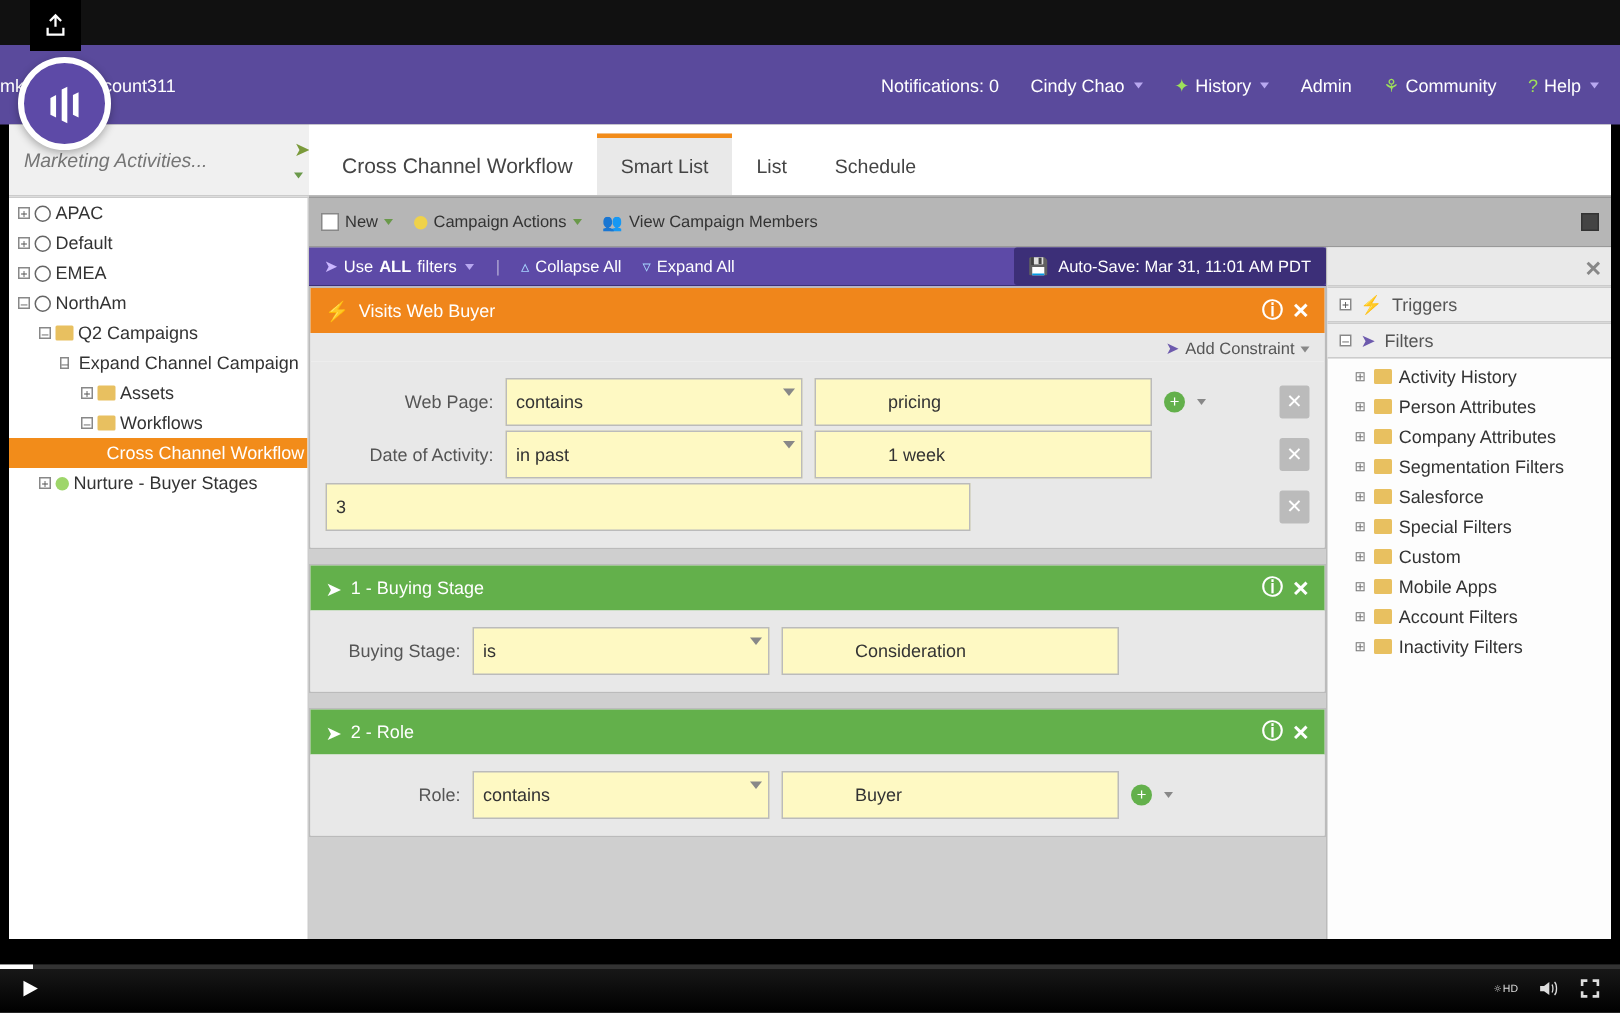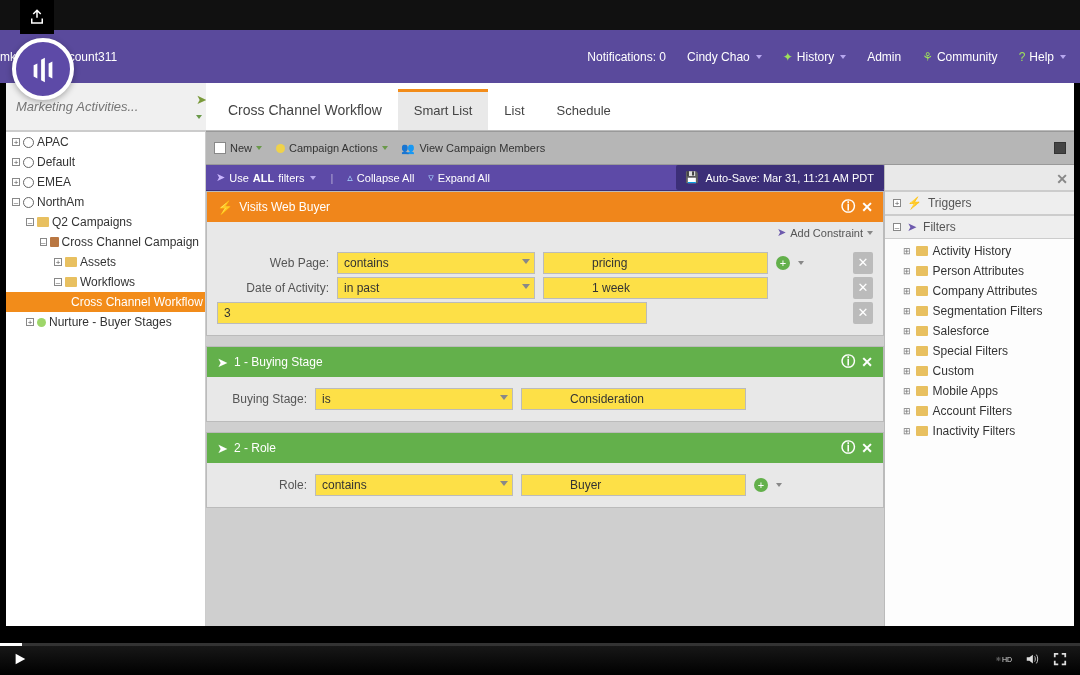--- a/index.html
+++ b/index.html
@@ -50,21 +50,21 @@
   .card-head { height:30px; display:flex; align-items:center; padding:0 10px; color:#fff; font-size:12px; gap:6px; }
   .card-head.orange { background:#f0861b; }
   .card-head.green { background:#63b04b; }
   .card-head .grow { flex:1; }
   .head-icon { font-size:14px; cursor:pointer; font-weight:bold; }
   .card-body { background:#e8e8e8; padding:8px 10px; }
   .constraint-row { display:flex; justify-content:flex-end; padding:4px 10px 2px; font-size:11px; color:#555; background:#e8e8e8; }
   .addc { display:flex; align-items:center; gap:4px; cursor:pointer; }
   .frow { display:flex; align-items:center; gap:8px; margin:3px 0; font-size:12px; }
   .frow label { width:112px; text-align:right; color:#555; }
-  .sel-box { height:22px; background:#fde047; border:1px solid #bbb; padding:0 6px; display:flex; align-items:center; position:relative; }
+  .sel-box { height:32px; background:#fef9c3; border:1px solid #bbb; padding:0 6px; display:flex; align-items:center; position:relative; }
   .sel-box.w1 { width:198px; } .sel-box.w2 { width:225px;padding-left:48px; } .sel-box.w3 { width:430px; }
   .sel-box .dd { position:absolute; right:4px; top:6px; width:0; height:0; border-left:4px solid transparent; border-right:4px solid transparent; border-top:5px solid #888; }
   .plus-btn { width:14px; height:14px; background:#63b04b; border-radius:50%; color:#fff; font-size:11px; line-height:14px; text-align:center; display:inline-block; }
   .x-btn { width:20px; height:22px; background:#bbb; border-radius:2px; color:#fff; font-size:13px; line-height:22px; text-align:center; display:inline-block; }
   .close-panel { position:absolute; top:6px; right:6px; font-size:14px; color:#888; cursor:pointer; font-weight:bold; }
 
   .right-panel { width:190px; background:#fdfdfd; border-left:1px solid #bbb; display:flex; flex-direction:column; font-size:12px; position:relative; }
   .rp-spacer { height:26px; background:#e9e9e9; border-bottom:1px solid #ccc; position:relative; }
   .rp-head { height:24px; background:#eee; border-top:1px solid #ccc; border-bottom:1px solid #ccc; display:flex; align-items:center; padding:0 8px; gap:6px; color:#555; }
   .rp-list { padding:2px 0; }
@@ -152,21 +152,21 @@
             <span>NorthAm</span>
           </div>
         <div class="tree-node indent-1">
             <span class="exp">–</span>
             <span class="folder"></span>
             <span>Q2 Campaigns</span>
           </div>
         <div class="tree-node indent-2">
             <span class="exp">–</span>
             <span class="folder" style="background:#b97742"></span>
-            <span>Cross Channel Campaign</span>
+            <span>Expand Channel Campaign</span>
           </div>
         <div class="tree-node indent-3">
             <span class="exp">+</span>
             <span class="folder"></span>
             <span>Assets</span>
           </div>
         <div class="tree-node indent-3">
             <span class="exp">–</span>
             <span class="folder"></span>
             <span>Workflows</span>
@@ -226,21 +226,21 @@
                 <span style="color:#a7d3ff">▵</span>
                 <span>Collapse All</span>
               </span>
             <span class="tb-btn">
                 <span style="color:#a7d3ff">▿</span>
                 <span>Expand All</span>
               </span>
             <span class="grow"></span>
             <span class="autosave">
                 <span style="margin-right:6px">💾</span>
-                <span>Auto-Save: Mar 31, 11:21 AM PDT</span>
+                <span>Auto-Save: Mar 31, 11:01 AM PDT</span>
               </span>
           </div>
 
           <div class="canvas">
 
             <div class="card">
               <div class="card-head orange">
                 <span style="font-size:13px">⚡</span>
                 <span>Visits Web Buyer</span>
                 <span class="grow"></span>

